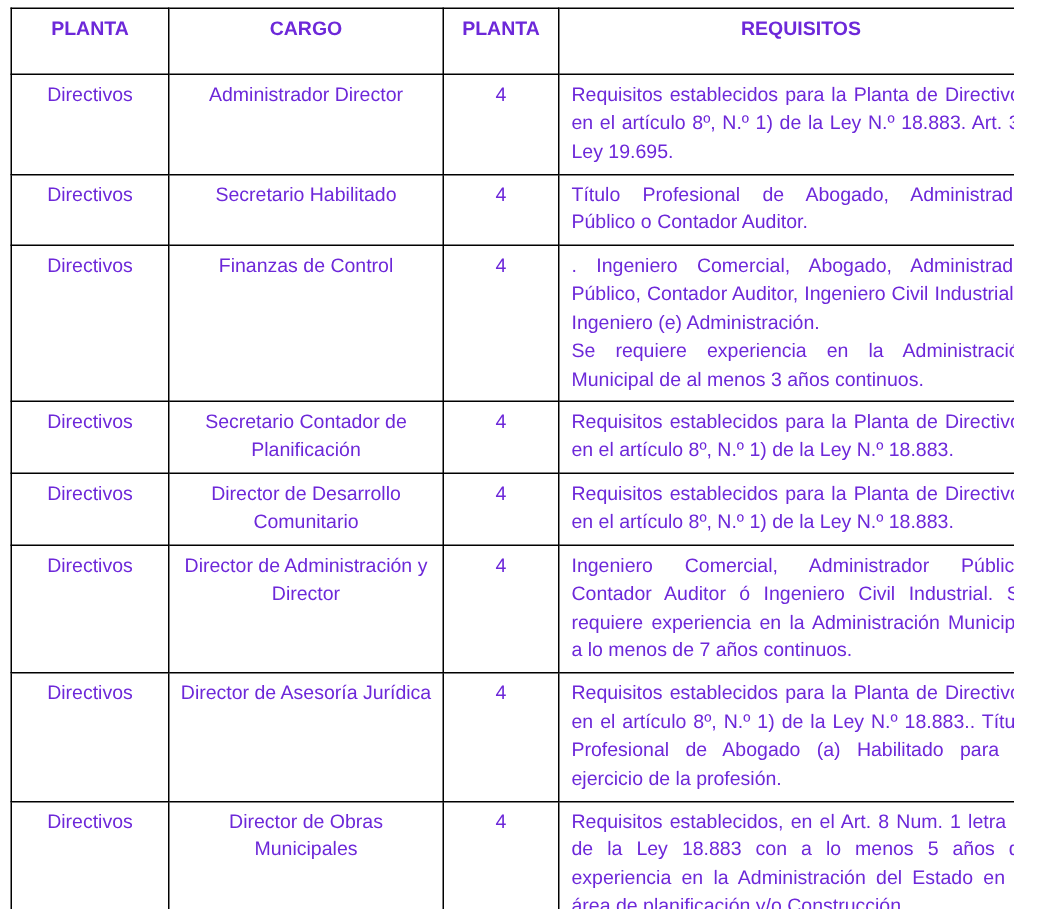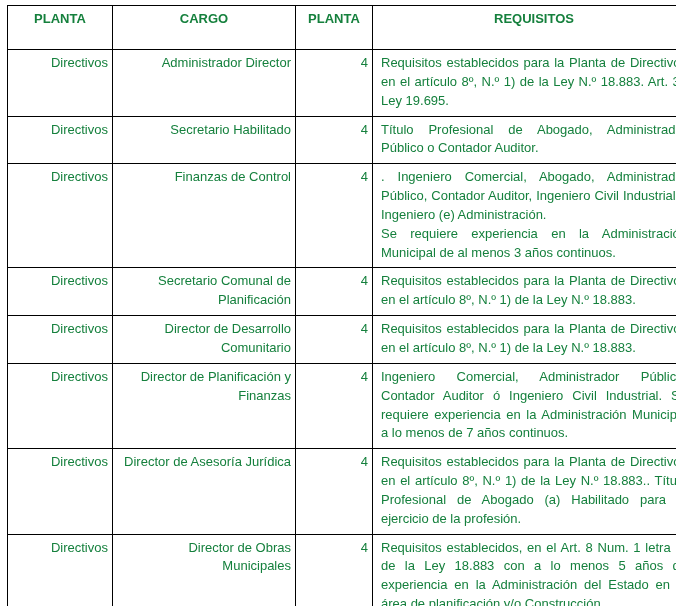--- a/index.html
+++ b/index.html
@@ -8,21 +8,21 @@
     background: #ffffff;
   }
   .page {
     width: 676px;
     height: 606px;
     box-sizing: border-box;
     padding: 5px 5px 0 7px;
     overflow: hidden;
     background: #ffffff;
     font-family: "Liberation Sans", "DejaVu Sans", sans-serif;
-    color: #15803d;
+    color: #6d28d9;
   }
   table.doc-table {
     border-collapse: collapse;
     width: 688px;
     table-layout: fixed;
   }
   .doc-table th,
   .doc-table td {
     border: 1px solid #000000;
     vertical-align: top;
@@ -36,21 +36,21 @@
     height: 44px;
     padding: 4px 4px;
   }
   .col-planta { width: 105px; }
   .col-cargo  { width: 183px; }
   .col-grado  { width: 77px;  }
   .col-req    { width: 323px; }
   .cell-planta,
   .cell-cargo,
   .cell-grado {
-    text-align: right;
+    text-align: center;
     padding: 4px 4px;
   }
   .cell-req {
     text-align: justify;
     padding: 4px 8px 5px 8px;
     white-space: pre-line;
   }
 </style>
 </head>
 <body>
@@ -86,33 +86,33 @@
       </tr>
       <tr>
         <td class="cell-planta">Directivos</td>
         <td class="cell-cargo">Finanzas de Control</td>
         <td class="cell-grado">4</td>
         <td class="cell-req">.  Ingeniero Comercial, Abogado, Administrador Público, Contador Auditor, Ingeniero Civil Industrial ó Ingeniero (e) Administración.
 Se requiere experiencia en la Administración Municipal de al menos 3 años continuos.</td>
       </tr>
       <tr>
         <td class="cell-planta">Directivos</td>
-        <td class="cell-cargo">Secretario Comunal de Planificación</td>
+        <td class="cell-cargo">Secretario Contador de Planificación</td>
         <td class="cell-grado">4</td>
         <td class="cell-req">Requisitos establecidos para la Planta de Directivos en el artículo 8º, N.º 1) de la Ley N.º 18.883.</td>
       </tr>
       <tr>
         <td class="cell-planta">Directivos</td>
         <td class="cell-cargo">Director de Desarrollo Comunitario</td>
         <td class="cell-grado">4</td>
         <td class="cell-req">Requisitos establecidos para la Planta de Directivos en el artículo 8º, N.º 1) de la Ley N.º 18.883.</td>
       </tr>
       <tr>
         <td class="cell-planta">Directivos</td>
-        <td class="cell-cargo">Director de Planificación y Finanzas</td>
+        <td class="cell-cargo">Director de Administración y Director</td>
         <td class="cell-grado">4</td>
         <td class="cell-req">Ingeniero Comercial, Administrador Público, Contador Auditor ó Ingeniero Civil Industrial. Se requiere experiencia en la Administración Municipal a lo menos de 7 años continuos.</td>
       </tr>
       <tr>
         <td class="cell-planta">Directivos</td>
         <td class="cell-cargo">Director de Asesoría Jurídica</td>
         <td class="cell-grado">4</td>
         <td class="cell-req">Requisitos establecidos para la Planta de Directivos en el artículo 8º, N.º 1) de la Ley N.º 18.883.. Título Profesional de Abogado (a) Habilitado para el ejercicio de la profesión.</td>
       </tr>
       <tr>

